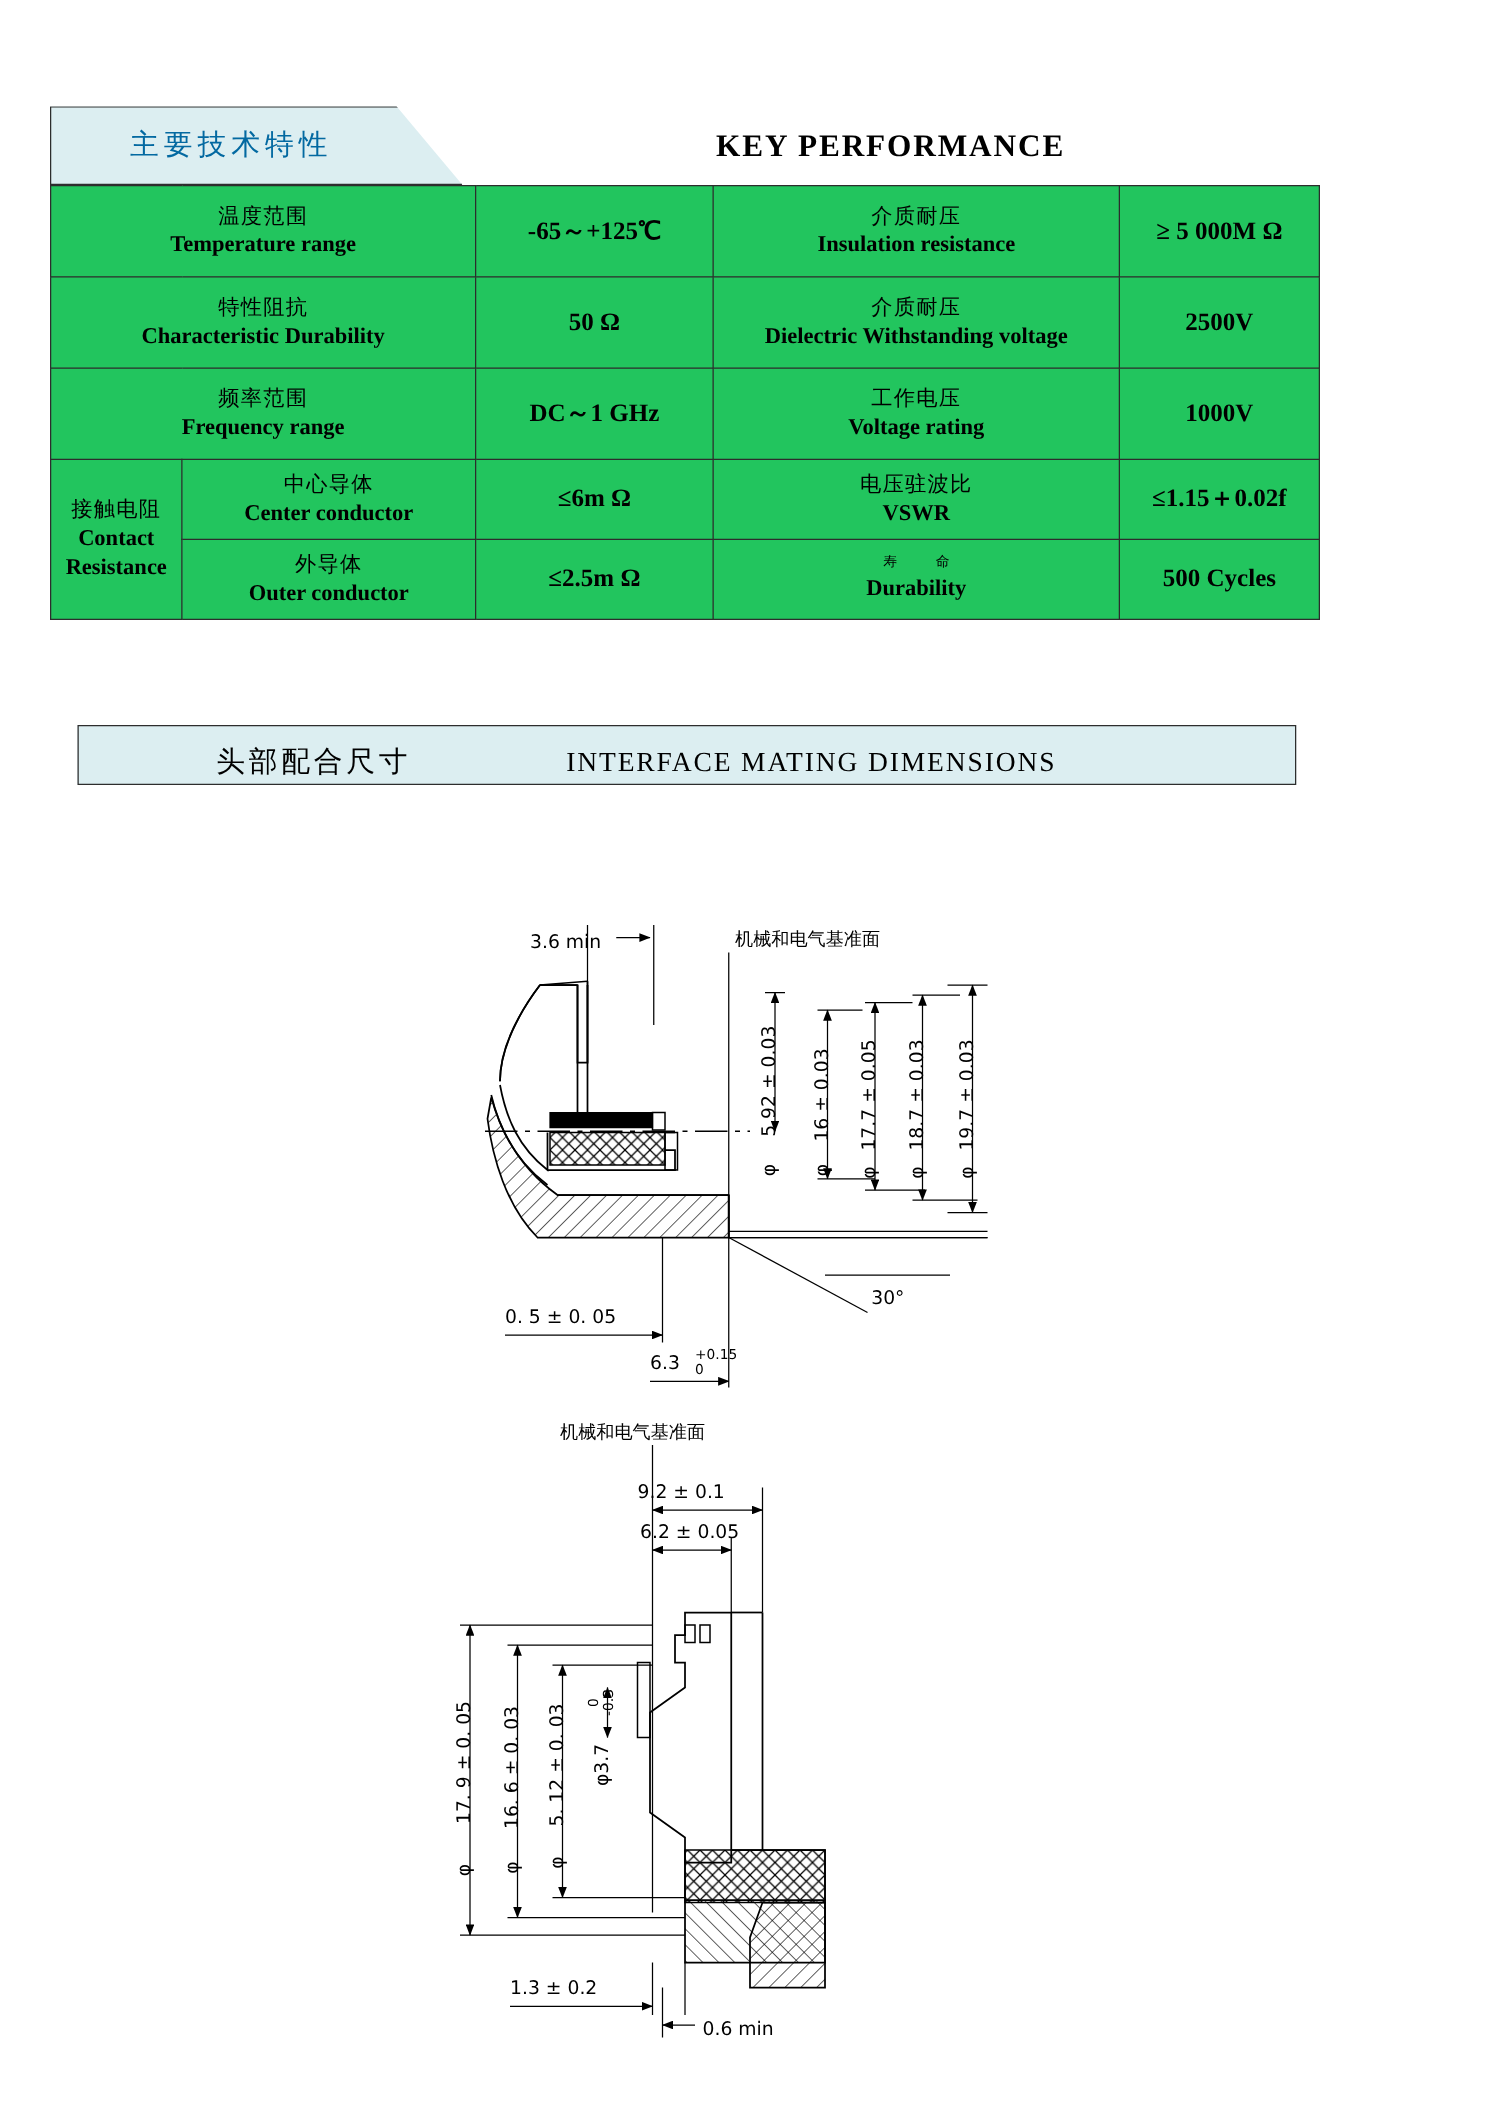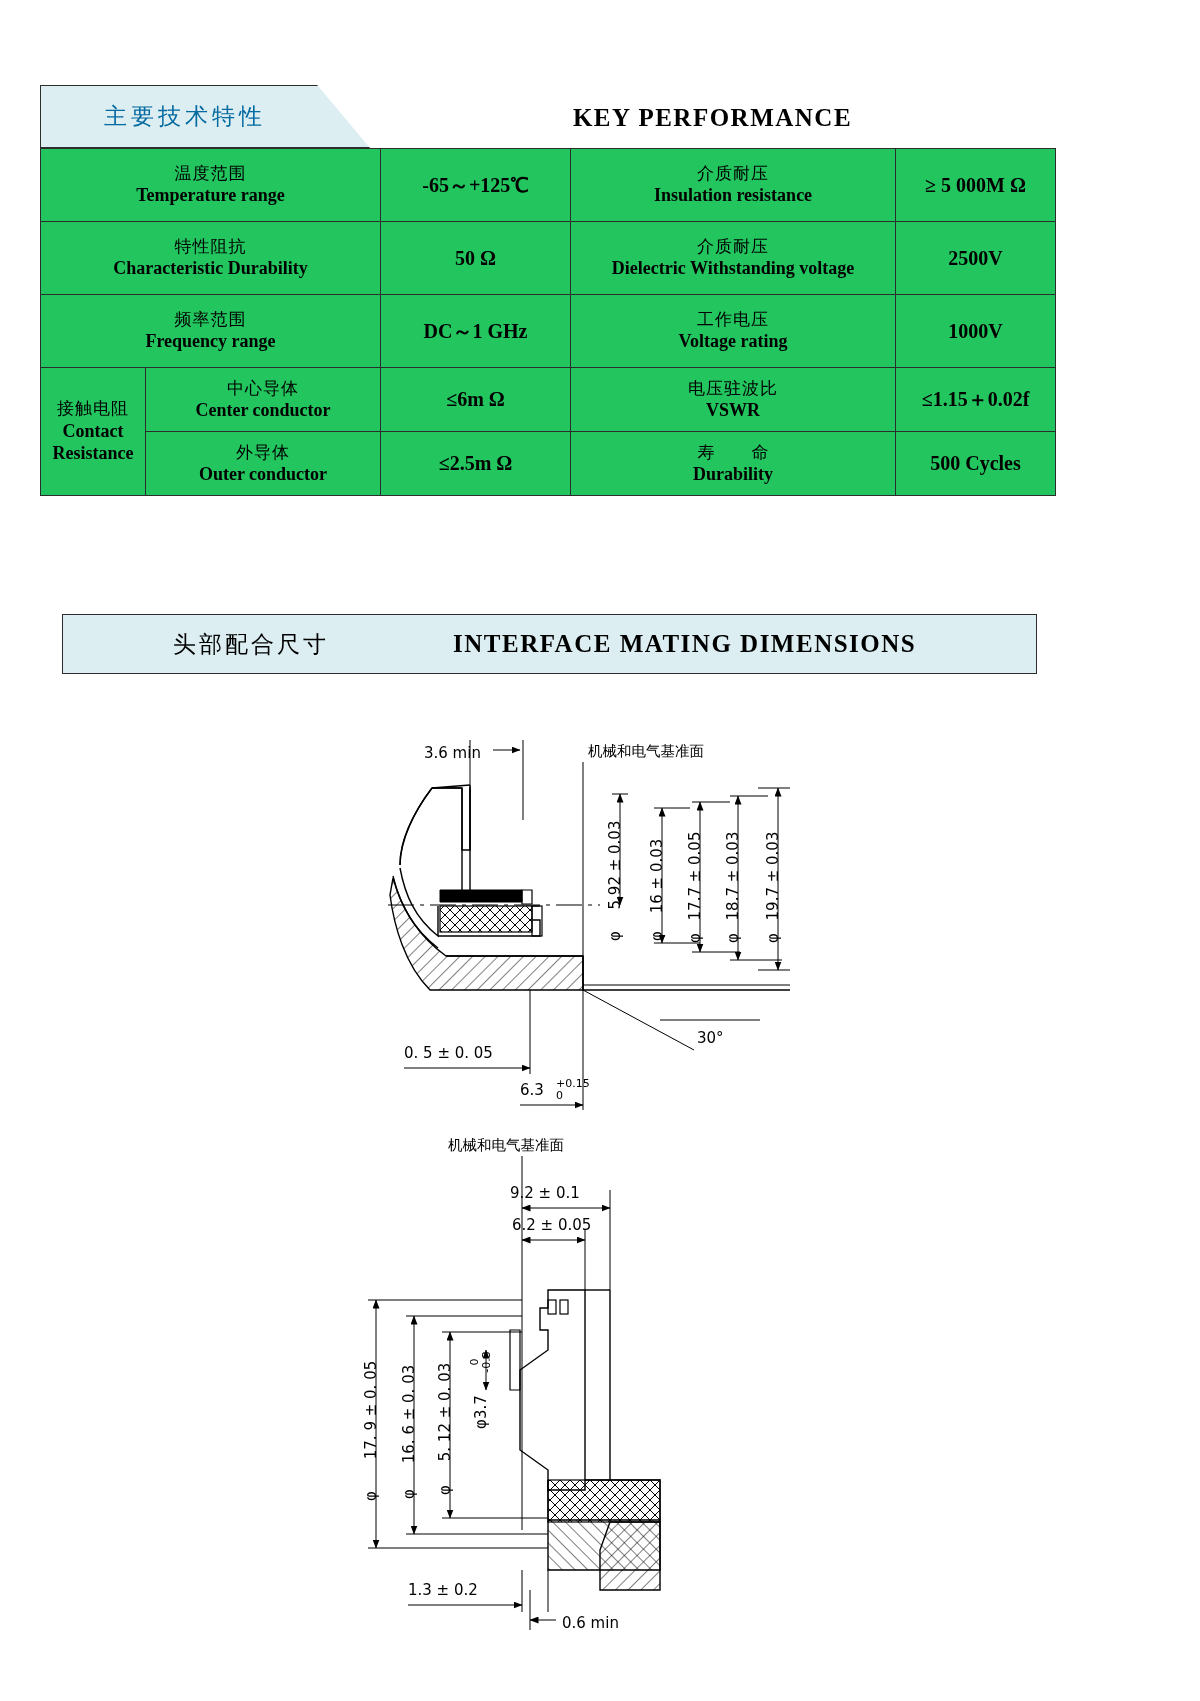--- a/index.html
+++ b/index.html
@@ -78,22 +78,22 @@
     padding: 6px 4px;
     line-height: 1.25;
   }
   .cn {
     font-family: "DejaVu Sans", sans-serif;
     font-size: 17px;
     letter-spacing: 1px;
     display: block;
   }
   .cn-sp {
-    font-family: Liberation Serif, serif;
-    font-size: 17px;
+    font-family: Liberation Mono, monospace;
+    font-size: 11px;
     letter-spacing: 10px;
     display: block;
     padding-left: 10px;
   }
   .en {
     font-size: 18px;
     font-weight: bold;
     display: block;
   }
   .val {
@@ -106,44 +106,43 @@
   }
   .row-h { height: 73px; }
   .row-h2 { height: 64px; }
 
   
   .iface-banner {
     position: absolute;
     left: 62px;
     top: 580px;
     width: 975px;
-    height: 60px;
+    height: 48px;
     background: #dceef1;
     border: 1px solid #2d2d2d;
     box-sizing: border-box;
-    margin-top: 34px;
   }
   .iface-cn {
     position: absolute;
     left: 110px;
     top: 0;
     height: 56px;
     line-height: 58px;
     font-family: "DejaVu Sans", sans-serif;
     font-size: 23px;
     letter-spacing: 3px;
   }
   .iface-en {
     position: absolute;
     left: 390px;
     top: 0;
     height: 56px;
     line-height: 58px;
-    font-size: 25px;
-    font-weight: bold;
+    font-size: 22px;
+    font-weight: normal;
     letter-spacing: 1.5px;
   }
 
   
   .drawing {
     position: absolute;
     left: 0;
     top: 690px;
     width: 1200px;
     height: 1011px;

